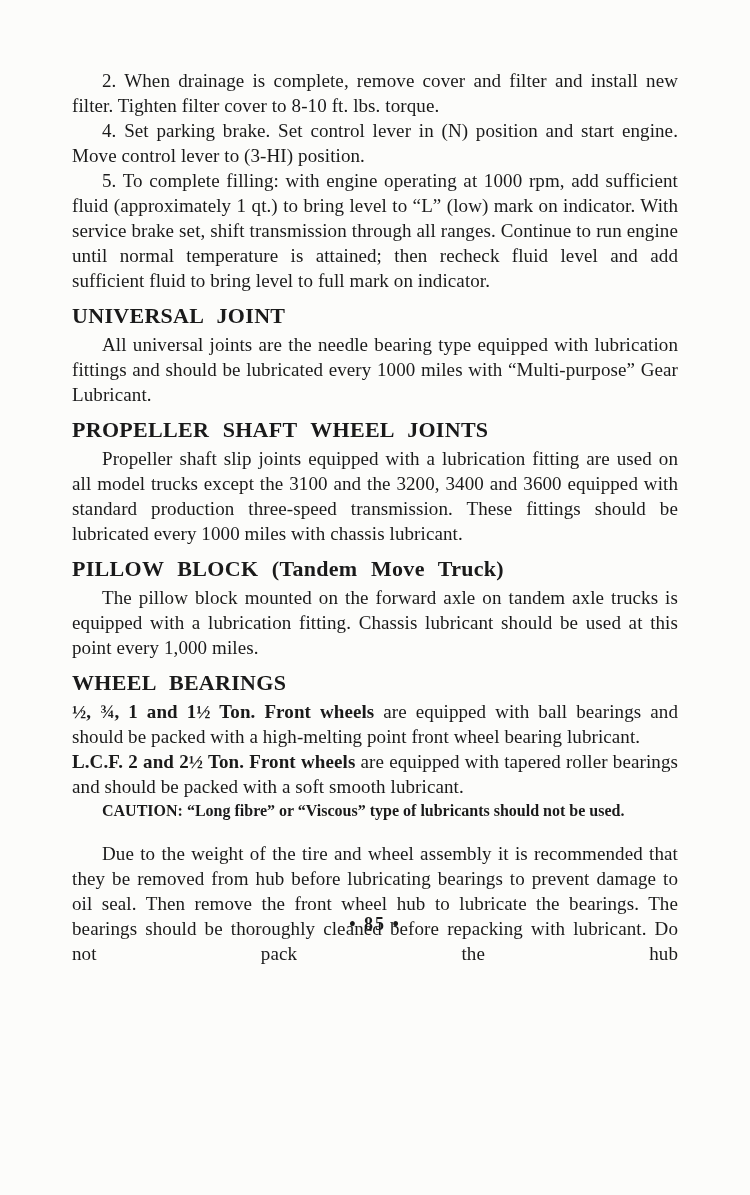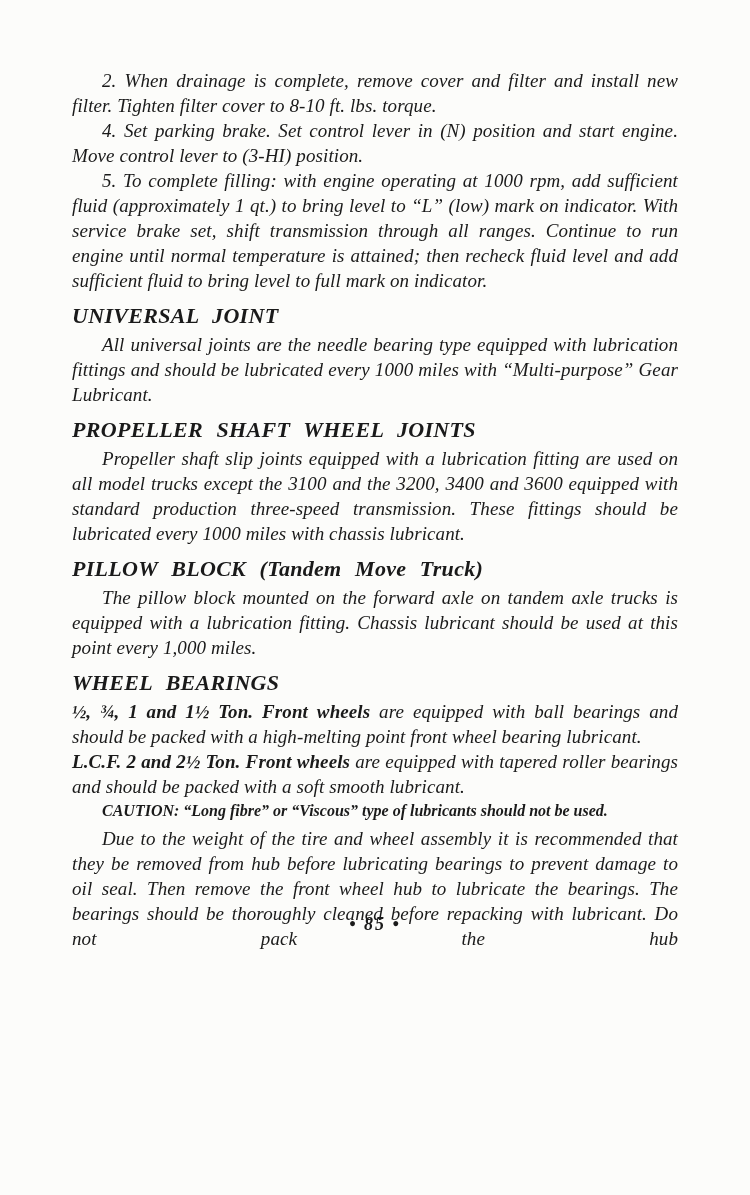--- a/index.html
+++ b/index.html
@@ -14,21 +14,20 @@
     font-family: "Liberation Serif", "DejaVu Serif", serif;
     position: relative;
     overflow: hidden;
   }
   .page {
     box-sizing: border-box;
     width: 750px;
     height: 983px;
     padding: 68px 72px 0 72px;
     position: relative;
-    font-style: italic;
   }
   p.body-para {
     margin: 0;
     font-size: 19px;
     line-height: 25px;
     text-align: justify;
     letter-spacing: 0.1px;
   }
   p.indent {
     text-indent: 30px;
@@ -42,21 +41,21 @@
   h2.section-heading {
     margin: 9px 0 3px 0;
     font-size: 22px;
     line-height: 27px;
     font-weight: bold;
     text-align: left;
     word-spacing: 0.35em;
     letter-spacing: 0.3px;
   }
   p.caution {
-    margin: 2px 0 5px 30px;
+    margin: 2px 0 20px 30px;
     font-size: 16px;
     line-height: 20px;
     font-weight: bold;
     text-align: justify;
     padding-right: 26px;
   }
   p.justify-last {
     text-align-last: justify;
   }
   .page-footer {

